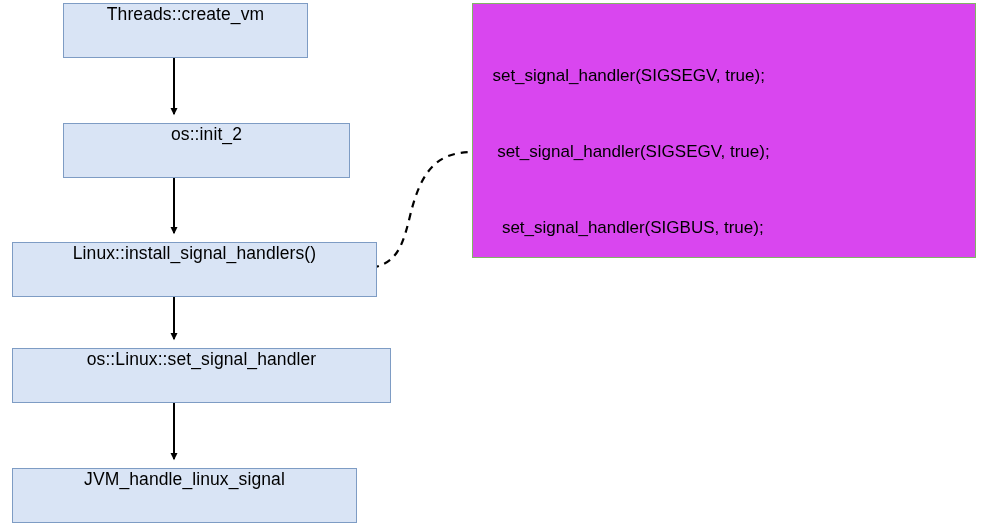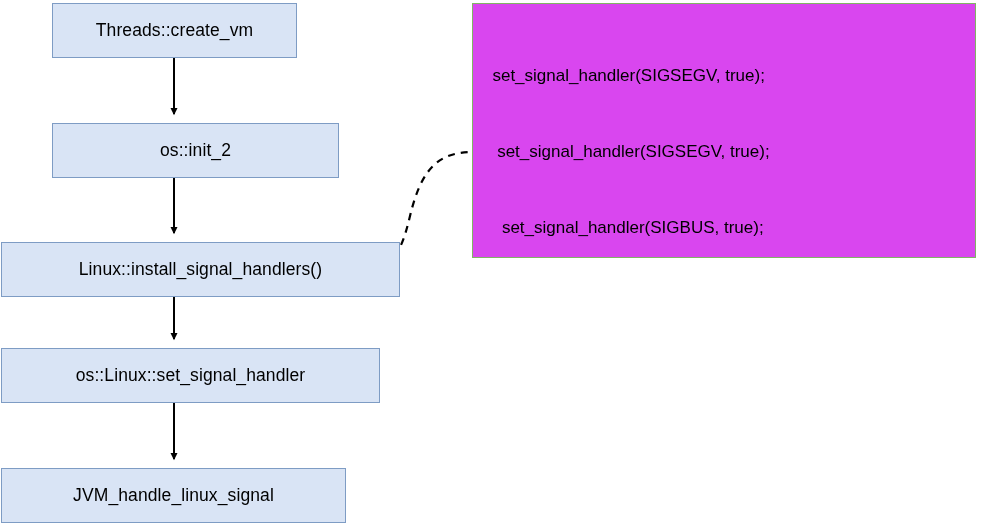--- a/index.html
+++ b/index.html
@@ -18,27 +18,28 @@
     height: 527px;
     background: #ffffff;
     overflow: hidden;
   }
   .node {
     position: absolute;
     box-sizing: border-box;
     background: #d9e4f5;
     border: 1px solid #7e9cc4;
     display: flex;
-    align-items: center;
+    align-items: flex-start;
     justify-content: center;
     color: #000000;
     font-size: 17.5px;
     line-height: 1.2;
     letter-spacing: 0.1px;
     white-space: nowrap;
+    margin-left: 11px;
   }
   .code-box {
     position: absolute;
     box-sizing: border-box;
     background: #d946ef;
     border: 1px solid #82b366;
     padding: 9px 10px 10px 10px;
     color: #000000;
     font-size: 17px;
     line-height: 25.2px;
@@ -92,21 +93,21 @@
   </svg>
 
   <div class="node" style="left:52px; top:3px; width:245px; height:55px;">
     <span>Threads::create_vm</span>
   </div>
 
   <div class="node" style="left:52px; top:123px; width:287px; height:55px;">
     <span>os::init_2</span>
   </div>
 
-  <div class="node" style="left:1px; top:242px; width:399px; height:55px;">
+  <div class="node" style="left:1px; top:242px; width:365px; height:55px;">
     <span>Linux::install_signal_handlers()</span>
   </div>
 
   <div class="node" style="left:1px; top:348px; width:379px; height:55px;">
     <span>os::Linux::set_signal_handler</span>
   </div>
 
   <div class="node" style="left:1px; top:468px; width:345px; height:55px;">
     <span>JVM_handle_linux_signal</span>
   </div>

